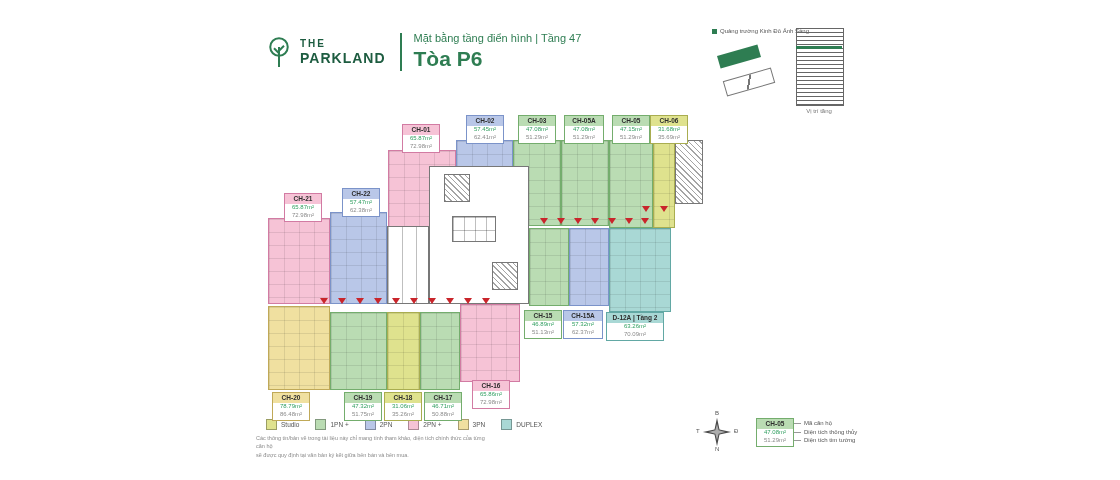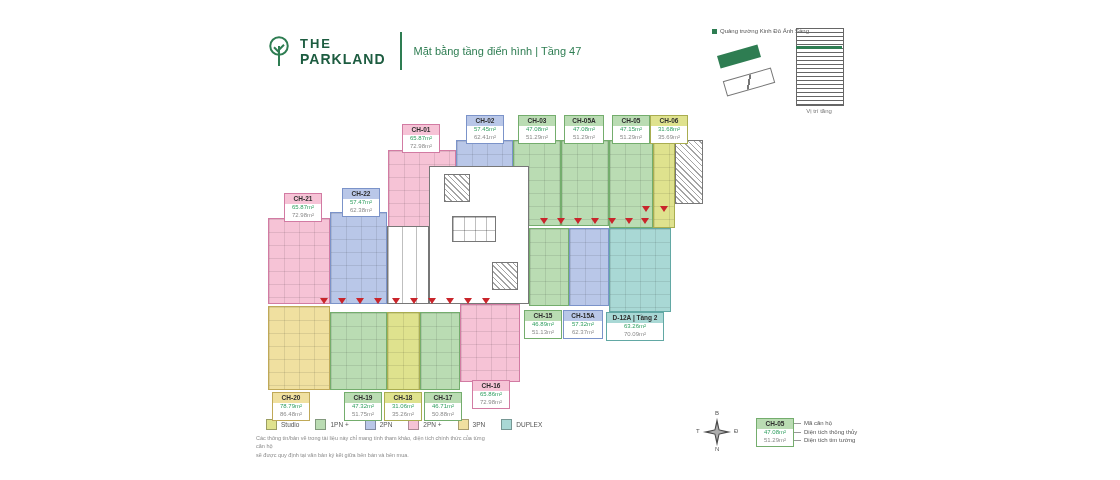--- a/index.html
+++ b/index.html
@@ -2,21 +2,21 @@
 <html><head>
 <meta charset="utf-8">
 <style>
   html,body{margin:0;padding:0;background:#fff;}
   .page{position:relative;width:1120px;height:480px;background:#fff;overflow:hidden;
         font-family:"Liberation Sans",sans-serif;color:#333;}
   
   .header{position:absolute;left:264px;top:32px;display:flex;align-items:center;}
   .logo-icon{width:30px;height:34px;}
   .brand{margin-left:6px;color:#1d5c40;line-height:1;}
-  .brand .t1{font-size:13px;font-weight:bold;letter-spacing:2px;}
+  .brand .t1{font-size:10px;font-weight:bold;letter-spacing:2px;}
   .brand .t2{font-size:14px;font-weight:bold;letter-spacing:1px;margin-top:2px;}
   .hdr-divider{width:2px;height:38px;background:#2e7d52;margin:0 12px 0 14px;}
   .hdr-text .sub{font-size:11px;color:#2e7d52;}
   .hdr-text .ttl{font-size:21px;font-weight:bold;color:#2e7d52;margin-top:3px;}
   
   .loc{position:absolute;left:704px;top:28px;width:160px;height:90px;}
   .loc-cap{position:absolute;left:8px;top:0;font-size:6px;color:#555;display:flex;align-items:center;gap:3px;}
   .loc-cap .sq{width:5px;height:5px;background:#2e7d52;display:inline-block;}
   .loc-green{position:absolute;left:14px;top:22px;width:42px;height:13px;background:#2e7d52;transform:rotate(-16deg);}
   .loc-white{position:absolute;left:20px;top:46px;width:48px;height:14px;background:#fff;border:1px solid #777;transform:rotate(-16deg);
@@ -80,20 +80,21 @@
       <circle cx="12" cy="9" r="7" fill="none" stroke="#2e7d52" stroke-width="1.6"></circle>
       <path d="M12 25 V9 M12 14 l-4 -4 M12 12 l4 -4" fill="none" stroke="#2e7d52" stroke-width="1.6"></path>
     </svg>
     <div class="brand">
       <div class="t1">THE</div>
       <div class="t2">PARKLAND</div>
     </div>
     <div class="hdr-divider"></div>
     <div class="hdr-text">
       <div class="sub">Mặt bằng tầng điển hình | Tầng 47</div>
+      <div class="ttl">Tòa P6</div>
     </div>
   </div>
 
   <div class="loc">
     <div class="loc-cap">
       <span class="sq"></span>
       <span>Quảng trường Kinh Đô Ánh Sáng</span>
     </div>
     <div class="loc-green"></div>
     <div class="loc-white"></div>

